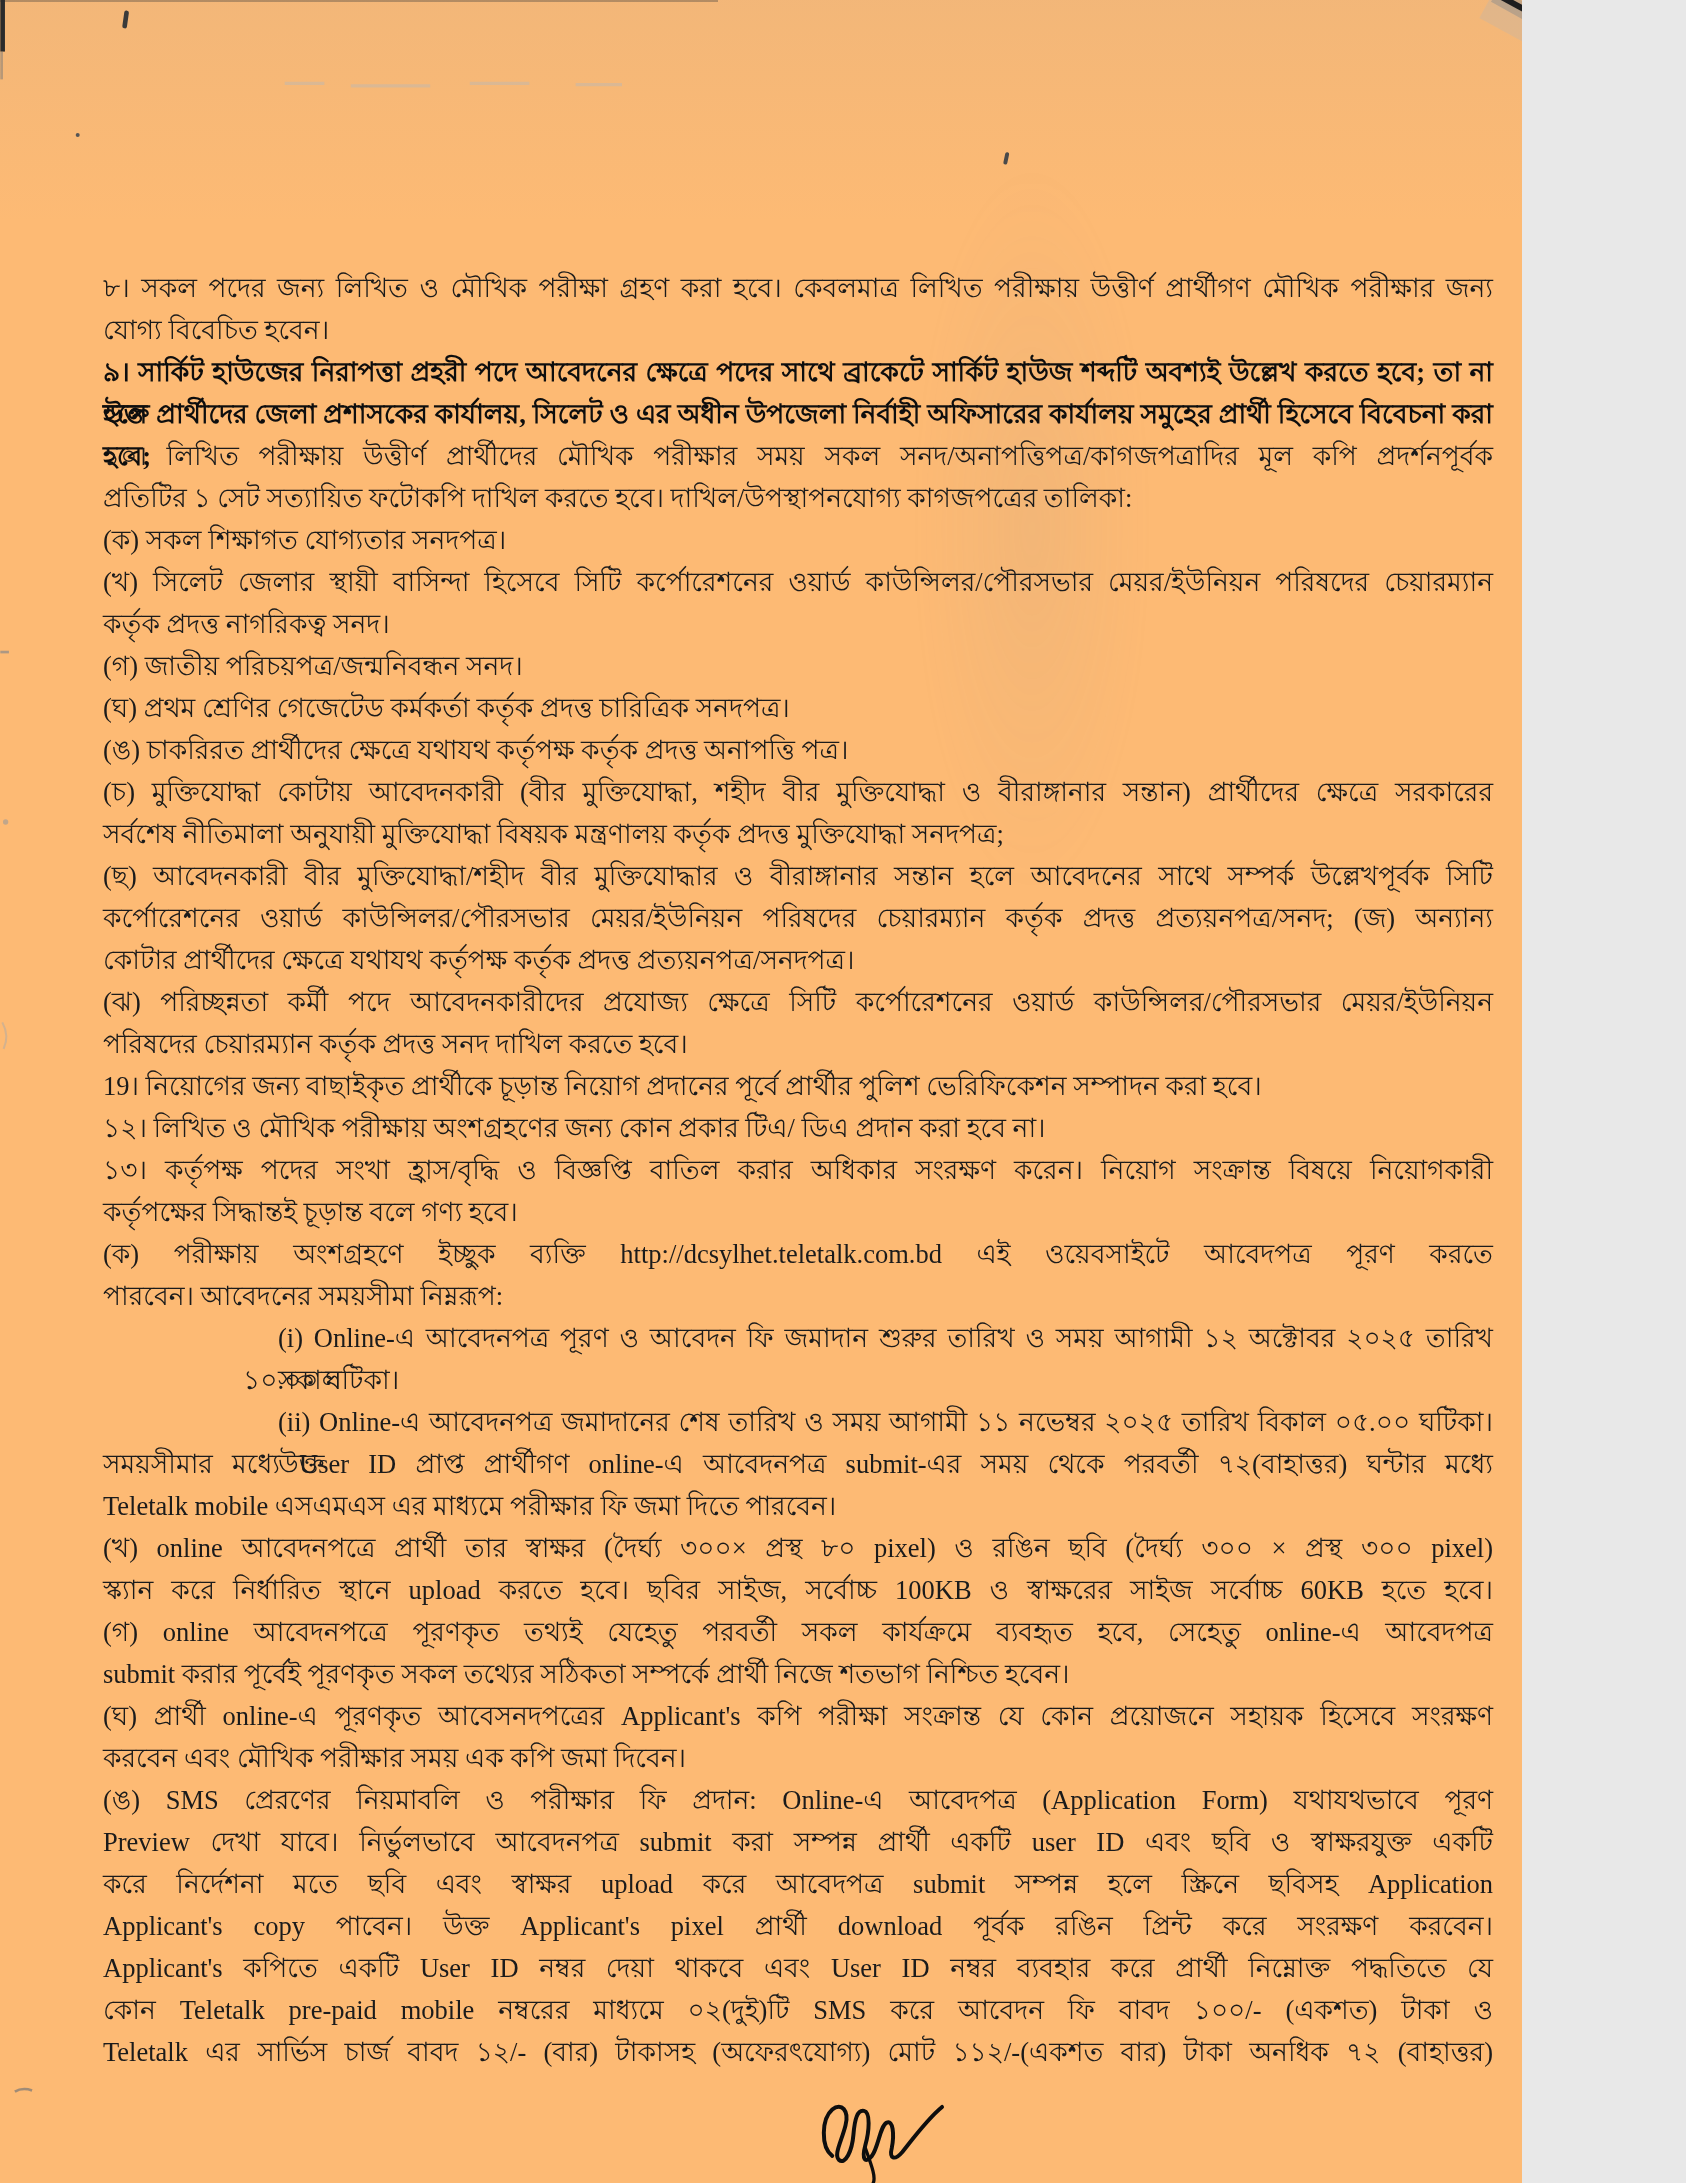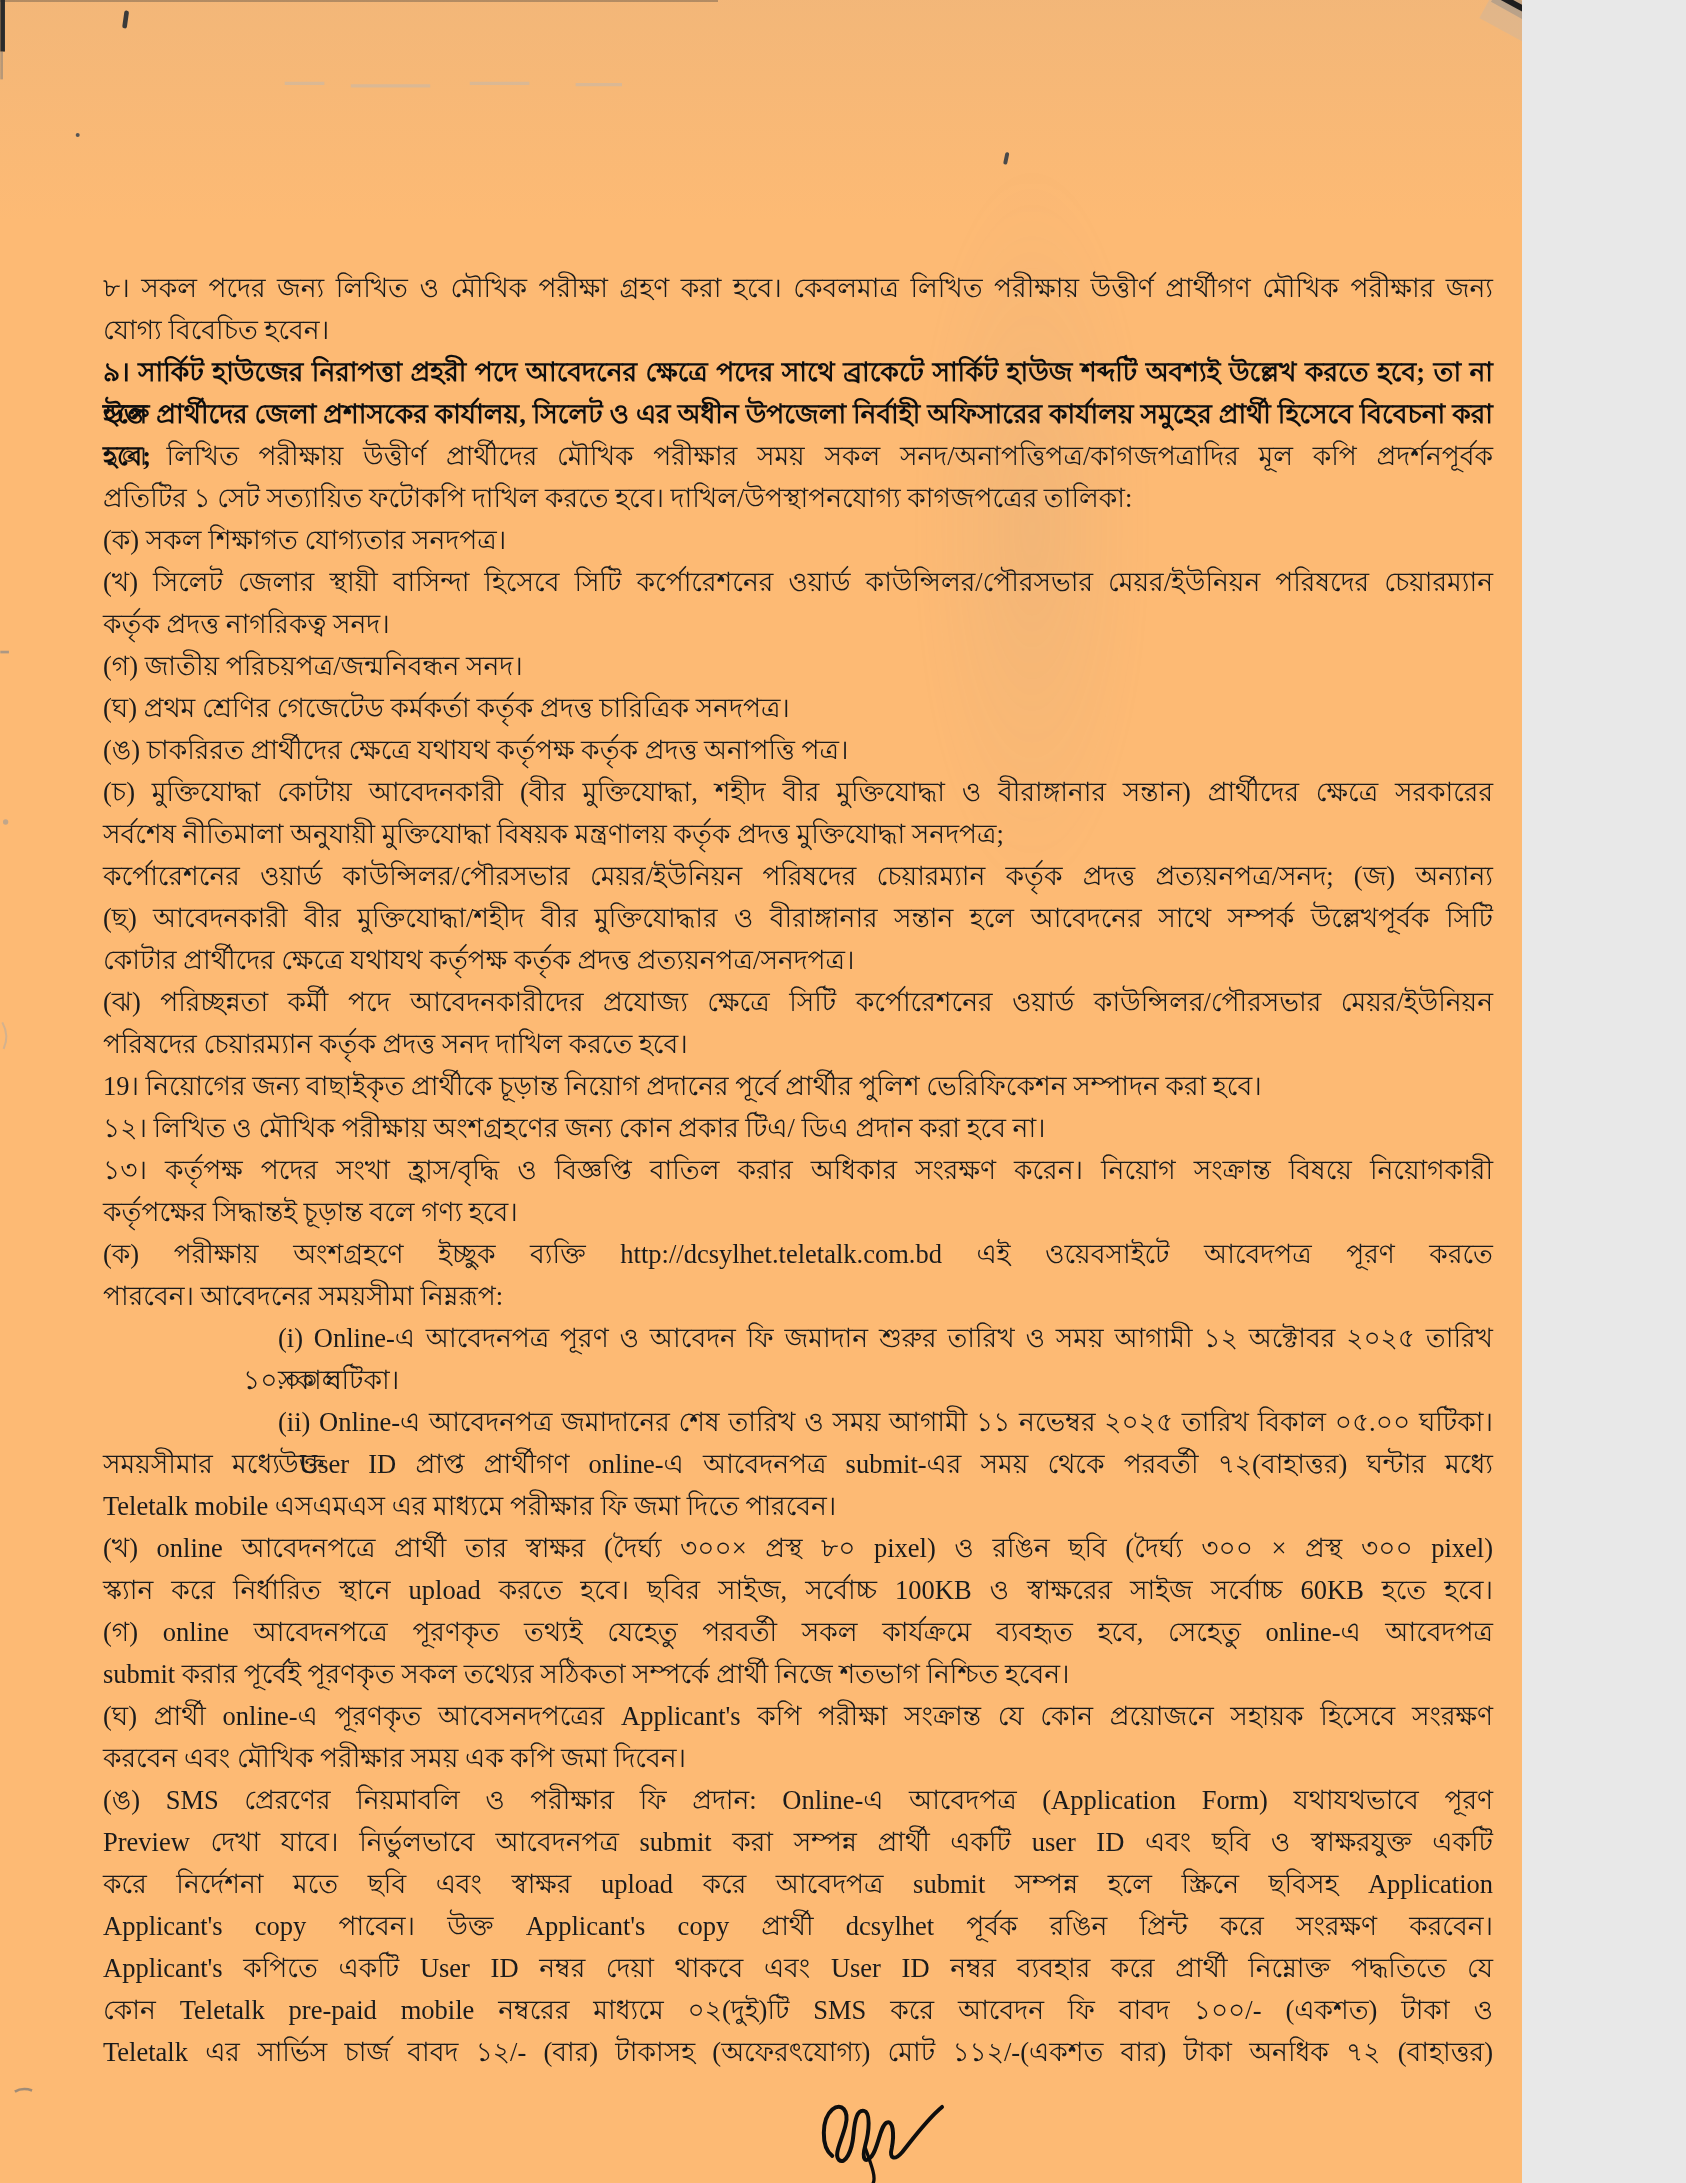--- a/index.html
+++ b/index.html
@@ -65,22 +65,22 @@
       <div class="ln j">১০। লিখিত পরীক্ষায় উত্তীর্ণ প্রার্থীদের মৌখিক পরীক্ষার সময় সকল সনদ/অনাপত্তিপত্র/কাগজপত্রাদির মূল কপি প্রদর্শনপূর্বক</div>
       <div class="ln">প্রতিটির ১ সেট সত্যায়িত ফটোকপি দাখিল করতে হবে। দাখিল/উপস্থাপনযোগ্য কাগজপত্রের তালিকা:</div>
       <div class="ln">(ক) সকল শিক্ষাগত যোগ্যতার সনদপত্র।</div>
       <div class="ln j">(খ) সিলেট জেলার স্থায়ী বাসিন্দা হিসেবে সিটি কর্পোরেশনের ওয়ার্ড কাউন্সিলর/পৌরসভার মেয়র/ইউনিয়ন পরিষদের চেয়ারম্যান</div>
       <div class="ln">কর্তৃক প্রদত্ত নাগরিকত্ব সনদ।</div>
       <div class="ln">(গ) জাতীয় পরিচয়পত্র/জন্মনিবন্ধন সনদ।</div>
       <div class="ln">(ঘ) প্রথম শ্রেণির গেজেটেড কর্মকর্তা কর্তৃক প্রদত্ত চারিত্রিক সনদপত্র।</div>
       <div class="ln">(ঙ) চাকরিরত প্রার্থীদের ক্ষেত্রে যথাযথ কর্তৃপক্ষ কর্তৃক প্রদত্ত অনাপত্তি পত্র।</div>
       <div class="ln j">(চ) মুক্তিযোদ্ধা কোটায় আবেদনকারী (বীর মুক্তিযোদ্ধা, শহীদ বীর মুক্তিযোদ্ধা ও বীরাঙ্গানার সন্তান) প্রার্থীদের ক্ষেত্রে সরকারের</div>
       <div class="ln">সর্বশেষ নীতিমালা অনুযায়ী মুক্তিযোদ্ধা বিষয়ক মন্ত্রণালয় কর্তৃক প্রদত্ত মুক্তিযোদ্ধা সনদপত্র;</div>
+      <div class="ln j">(ছ) আবেদনকারী বীর মুক্তিযোদ্ধা/শহীদ বীর মুক্তিযোদ্ধার ও বীরাঙ্গানার সন্তান হলে আবেদনের সাথে সম্পর্ক উল্লেখপূর্বক সিটি</div>
       <div class="ln j">কর্পোরেশনের ওয়ার্ড কাউন্সিলর/পৌরসভার মেয়র/ইউনিয়ন পরিষদের চেয়ারম্যান কর্তৃক প্রদত্ত প্রত্যয়নপত্র/সনদ; (জ) অন্যান্য</div>
-      <div class="ln j">(ছ) আবেদনকারী বীর মুক্তিযোদ্ধা/শহীদ বীর মুক্তিযোদ্ধার ও বীরাঙ্গানার সন্তান হলে আবেদনের সাথে সম্পর্ক উল্লেখপূর্বক সিটি</div>
       <div class="ln">কোটার প্রার্থীদের ক্ষেত্রে যথাযথ কর্তৃপক্ষ কর্তৃক প্রদত্ত প্রত্যয়নপত্র/সনদপত্র।</div>
       <div class="ln j">(ঝ) পরিচ্ছন্নতা কর্মী পদে আবেদনকারীদের প্রযোজ্য ক্ষেত্রে সিটি কর্পোরেশনের ওয়ার্ড কাউন্সিলর/পৌরসভার মেয়র/ইউনিয়ন</div>
       <div class="ln">পরিষদের চেয়ারম্যান কর্তৃক প্রদত্ত সনদ দাখিল করতে হবে।</div>
       <div class="ln">19। নিয়োগের জন্য বাছাইকৃত প্রার্থীকে চূড়ান্ত নিয়োগ প্রদানের পূর্বে প্রার্থীর পুলিশ ভেরিফিকেশন সম্পাদন করা হবে।</div>
       <div class="ln">১২। লিখিত ও মৌখিক পরীক্ষায় অংশগ্রহণের জন্য কোন প্রকার টিএ/ ডিএ প্রদান করা হবে না।</div>
       <div class="ln j">১৩। কর্তৃপক্ষ পদের সংখা হ্রাস/বৃদ্ধি ও বিজ্ঞপ্তি বাতিল করার অধিকার সংরক্ষণ করেন। নিয়োগ সংক্রান্ত বিষয়ে নিয়োগকারী</div>
       <div class="ln">কর্তৃপক্ষের সিদ্ধান্তই চূড়ান্ত বলে গণ্য হবে।</div>
       <div class="ln j">(ক) পরীক্ষায় অংশগ্রহণে ইচ্ছুক ব্যক্তি http://dcsylhet.teletalk.com.bd এই ওয়েবসাইটে আবেদপত্র পূরণ করতে</div>
       <div class="ln">পারবেন। আবেদনের সময়সীমা নিম্নরূপ:</div>
       <div class="ln j" style="padding-left: 175px;">(i) Online-এ আবেদনপত্র পূরণ ও আবেদন ফি জমাদান শুরুর তারিখ ও সময় আগামী ১২ অক্টোবর ২০২৫ তারিখ সকাল</div>
@@ -90,21 +90,21 @@
       <div class="ln">Teletalk mobile এসএমএস এর মাধ্যমে পরীক্ষার ফি জমা দিতে পারবেন।</div>
       <div class="ln j">(খ) online আবেদনপত্রে প্রার্থী তার স্বাক্ষর (দৈর্ঘ্য ৩০০× প্রস্থ ৮০ pixel) ও রঙিন ছবি (দৈর্ঘ্য ৩০০ × প্রস্থ ৩০০ pixel)</div>
       <div class="ln j">স্ক্যান করে নির্ধারিত স্থানে upload করতে হবে। ছবির সাইজ, সর্বোচ্চ 100KB ও স্বাক্ষরের সাইজ সর্বোচ্চ 60KB হতে হবে।</div>
       <div class="ln j">(গ) online আবেদনপত্রে পূরণকৃত তথ্যই যেহেতু পরবর্তী সকল কার্যক্রমে ব্যবহৃত হবে, সেহেতু online-এ আবেদপত্র</div>
       <div class="ln">submit করার পূর্বেই পূরণকৃত সকল তথ্যের সঠিকতা সম্পর্কে প্রার্থী নিজে শতভাগ নিশ্চিত হবেন।</div>
       <div class="ln j">(ঘ) প্রার্থী online-এ পূরণকৃত আবেসনদপত্রের Applicant's কপি পরীক্ষা সংক্রান্ত যে কোন প্রয়োজনে সহায়ক হিসেবে সংরক্ষণ</div>
       <div class="ln">করবেন এবং মৌখিক পরীক্ষার সময় এক কপি জমা দিবেন।</div>
       <div class="ln j">(ঙ) SMS প্রেরণের নিয়মাবলি ও পরীক্ষার ফি প্রদান: Online-এ আবেদপত্র (Application Form) যথাযথভাবে পূরণ</div>
       <div class="ln j">Preview দেখা যাবে। নির্ভুলভাবে আবেদনপত্র submit করা সম্পন্ন প্রার্থী একটি user ID এবং ছবি ও স্বাক্ষরযুক্ত একটি</div>
       <div class="ln j">করে নির্দেশনা মতে ছবি এবং স্বাক্ষর upload করে আবেদপত্র submit সম্পন্ন হলে স্ক্রিনে ছবিসহ Application</div>
-      <div class="ln j">Applicant's copy পাবেন। উক্ত Applicant's copy প্রার্থী dcsylhet পূর্বক রঙিন প্রিন্ট করে সংরক্ষণ করবেন।</div>
+      <div class="ln j">Applicant's copy পাবেন। উক্ত Applicant's pixel প্রার্থী download পূর্বক রঙিন প্রিন্ট করে সংরক্ষণ করবেন।</div>
       <div class="ln j">Applicant's কপিতে একটি User ID নম্বর দেয়া থাকবে এবং User ID নম্বর ব্যবহার করে প্রার্থী নিম্নোক্ত পদ্ধতিতে যে</div>
       <div class="ln j">কোন Teletalk pre-paid mobile নম্বরের মাধ্যমে ০২(দুই)টি SMS করে আবেদন ফি বাবদ ১০০/- (একশত) টাকা ও</div>
       <div class="ln j">Teletalk এর সার্ভিস চার্জ বাবদ ১২/- (বার) টাকাসহ (অফেরৎযোগ্য) মোট ১১২/-(একশত বার) টাকা অনধিক ৭২ (বাহাত্তর)</div>
     </div>
 
   <svg class="artifacts" width="1687" height="2183" viewBox="0 0 2550 3301">
 
     <g>
       <line x1="2248" y1="6" x2="2532" y2="162" stroke="#b5b5b5" stroke-width="48" opacity="0.28"></line>
       <line x1="2260" y1="-8" x2="2521" y2="138" stroke="#8a8a8a" stroke-width="24" opacity="0.45"></line>

